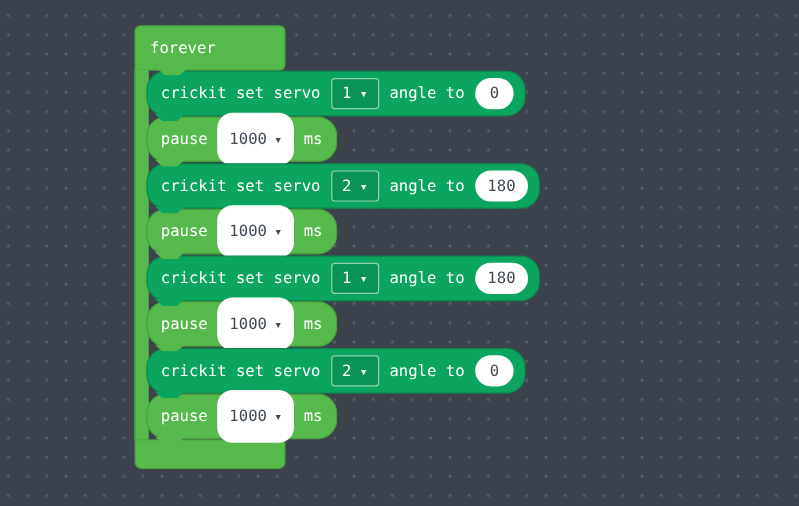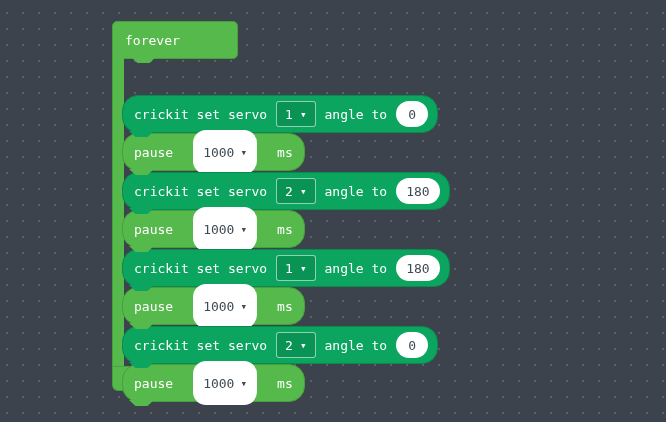--- a/index.html
+++ b/index.html
@@ -36,29 +36,28 @@
     border-radius:0 4px 6px 6px;
     box-sizing:border-box;
   }
   
   .block{
     position:absolute;height:38px;left:122px;
     display:flex;align-items:center;
     box-sizing:border-box;
     border-radius:16px;
     white-space:nowrap;
-    margin-top:36px;
   }
   .block.crickit{
     background:var(--teal);border:1px solid var(--tealBorder);
     column-gap:9px;padding:0 9px 0 11px;
   }
   .block.pause{
     background:var(--green);border:1px solid var(--greenBorder);
-    column-gap:20px;padding:0 11px;align-items:center;
+    column-gap:8px;padding:0 11px;align-items:center;
   }
   
   .tab{
     position:absolute;bottom:-5px;left:6px;width:25px;height:6px;
     z-index:5;
     clip-path:polygon(0 0,100% 0,74% 100%,26% 100%);
   }
   .tab-green{background:var(--green);}
   .tab-teal{background:var(--teal);}
   

